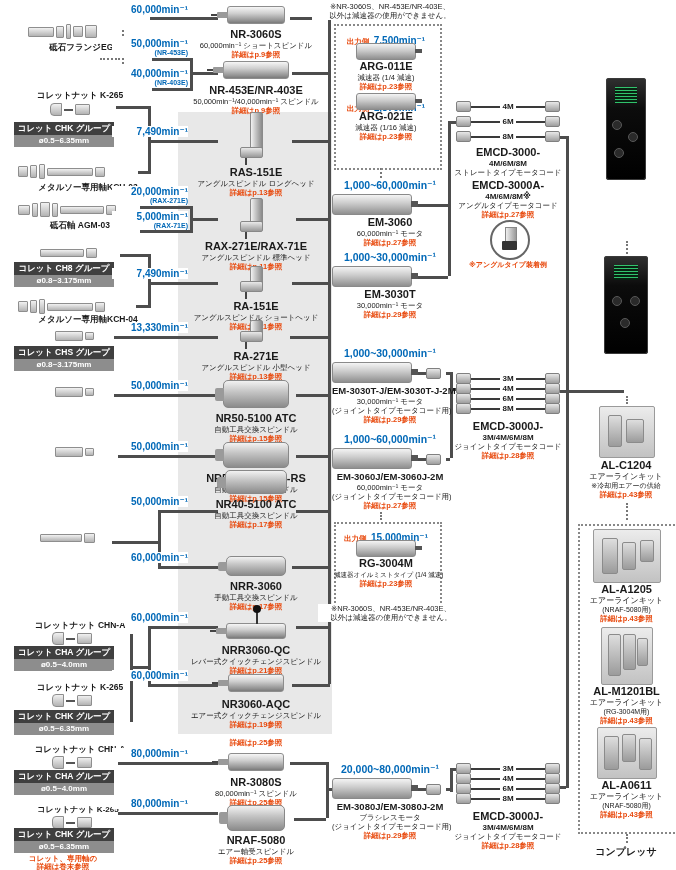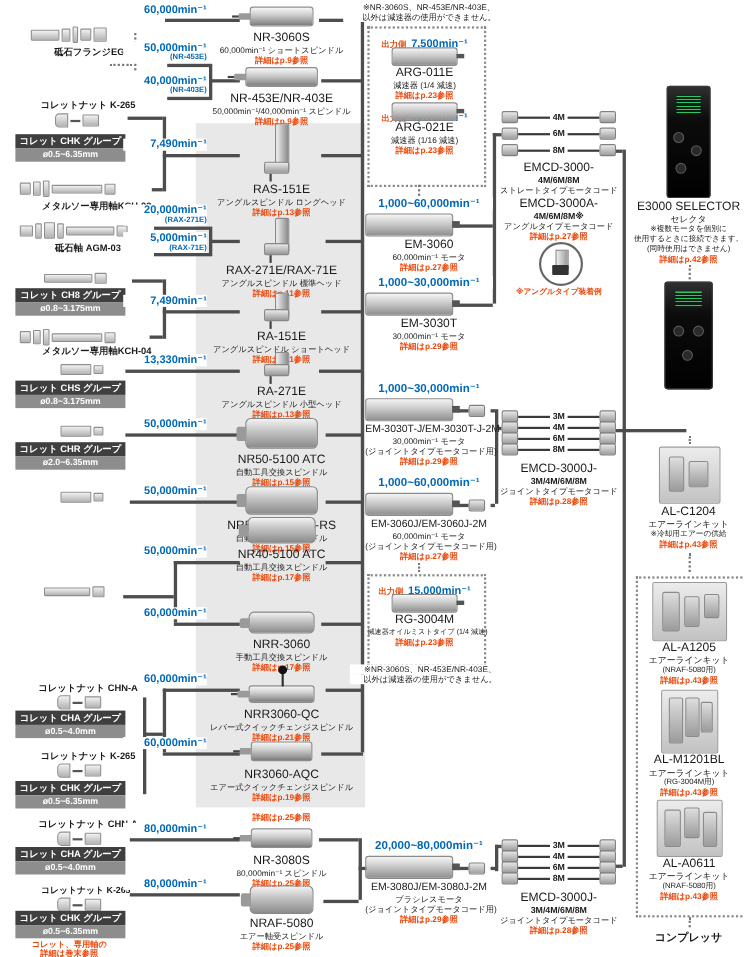--- a/index.html
+++ b/index.html
@@ -15,21 +15,21 @@
   .speed{position:absolute;width:76px;text-align:right;color:#0068b7;background:#fff;z-index:3}
   .sv{font-weight:bold;font-size:10px;display:block;white-space:nowrap;line-height:11px}
   .sn{font-size:7px;font-weight:bold;display:block;line-height:8px}
   .llab{position:absolute;font-size:8.5px;font-weight:bold;text-align:center;white-space:nowrap;z-index:2}
   .badge{position:absolute;text-align:center;color:#fff;z-index:2}
   .bt{display:block;background:#3f3f3f;font-size:8.5px;font-weight:bold;line-height:13px;height:13px;white-space:nowrap}
   .br{display:block;background:#8d8d8d;font-size:8px;font-weight:bold;line-height:12px;height:12px;white-space:nowrap}
   .fnote{position:absolute;left:8px;width:110px;color:#e8490d;font-size:7.5px;font-weight:bold;text-align:center;line-height:8px}
   .blk{position:absolute;text-align:center;z-index:2}
   .imgbox{display:flex;align-items:center;justify-content:center;position:relative}
-  .nm{font-weight:normal;font-size:11px;white-space:nowrap;line-height:13px}
+  .nm{font-weight:bold;font-size:11px;white-space:nowrap;line-height:13px}
   .nm.sm{font-size:9.5px}
   .nm.wbg{background:#fff}
   .sb{font-size:7.5px;white-space:nowrap;line-height:9px}
   .pg{font-size:7.5px;font-weight:bold;color:#e8490d;white-space:nowrap;line-height:9px}
   .range{position:absolute;color:#0068b7;font-weight:bold;font-size:10.5px;text-align:center;background:#fff;white-space:nowrap;z-index:3;line-height:12px}
   .note{position:absolute;font-size:7.5px;text-align:center;white-space:nowrap;background:#fff;line-height:9px;z-index:3}
   .outrow{position:absolute;text-align:center;white-space:nowrap;z-index:2}
   .ol{color:#e8490d;font-weight:bold;font-size:7.5px}
   .ov{color:#0068b7;font-weight:bold;font-size:10px}
   .cap{position:absolute;color:#e8490d;font-size:7px;font-weight:bold;text-align:center;white-space:nowrap}
@@ -210,24 +210,20 @@
     </div>
   <div class="badge" style="left:14px;top:346px;width:100px">
       <span class="bt">コレット CHS グループ</span>
       <span class="br">ø0.8~3.175mm</span>
     </div>
 
   <div class="acc" style="left:55px;top:387px">
       <span class="ab" style="width:26px;height:8px"></span>
       <span class="ab" style="width:7px;height:6px"></span>
     </div>
-  <div class="badge" style="left:14px;top:402px;width:100px">
-      <span class="bt">コレット CHR グループ</span>
-      <span class="br">ø2.0~6.35mm</span>
-    </div>
 
   <div class="acc" style="left:55px;top:447px">
       <span class="ab" style="width:26px;height:8px"></span>
       <span class="ab" style="width:7px;height:6px"></span>
     </div>
 
   <div class="acc" style="left:40px;top:533px">
       <span class="ab" style="width:40px;height:6px"></span>
       <span class="ab" style="width:9px;height:8px"></span>
     </div>
@@ -663,28 +659,20 @@
     <div class="sb">ジョイントタイプモータコード</div>
     <div class="pg">詳細はp.28参照</div>
   </div>
 
   <div class="bb" style="left:606px;top:78px;width:40px;height:102px">
       <i class="led"></i>
       <i class="kn" style="left:6px;top:42px"></i>
       <i class="kn" style="left:22px;top:54px"></i>
       <i class="kn" style="left:8px;top:70px"></i>
     </div>
-  <div class="blk" style="left:576px;top:182px;width:100px">
-    <div class="nm">E3000 SELECTOR</div>
-    <div class="sb" style="font-size:8px">セレクタ</div>
-    <div class="sb" style="font-size:7px">※複数モータを個別に</div>
-    <div class="sb" style="font-size:7px">使用するときに接続できます。</div>
-    <div class="sb" style="font-size:7px">(同時使用はできません)</div>
-    <div class="pg">詳細はp.42参照</div>
-  </div>
   <div class="bb" style="left:604px;top:256px;width:44px;height:98px">
       <i class="led"></i>
       <i class="kn" style="left:8px;top:40px"></i>
       <i class="kn" style="left:26px;top:40px"></i>
       <i class="kn" style="left:16px;top:62px"></i>
     </div>
   <div class="plate" style="left:599px;top:406px;width:54px;height:50px">
       <i class="pc" style="left:8px;top:8px;width:12px;height:30px"></i>
       <i class="pc" style="left:26px;top:12px;width:16px;height:22px"></i>
     </div>

